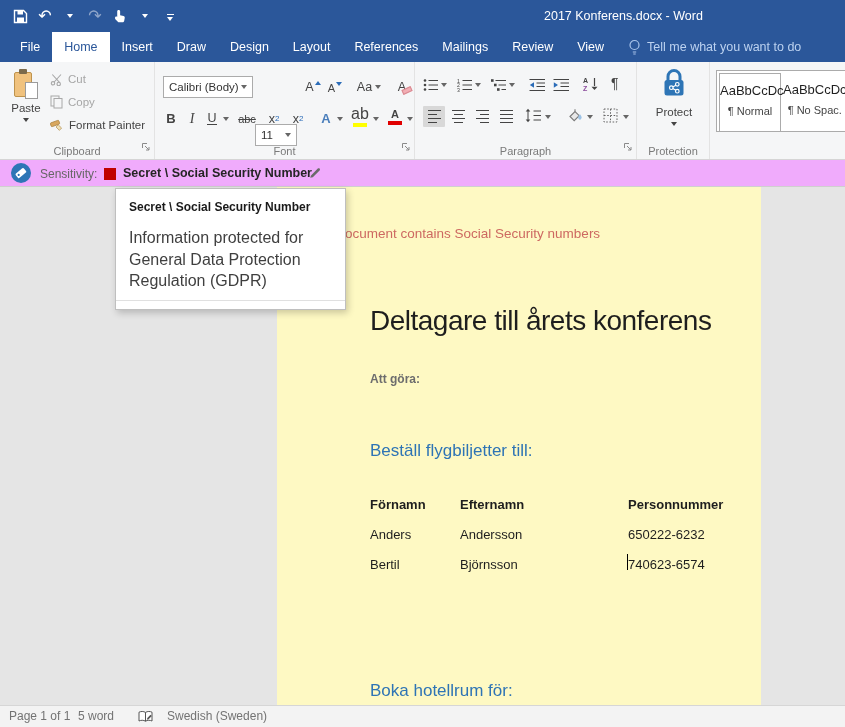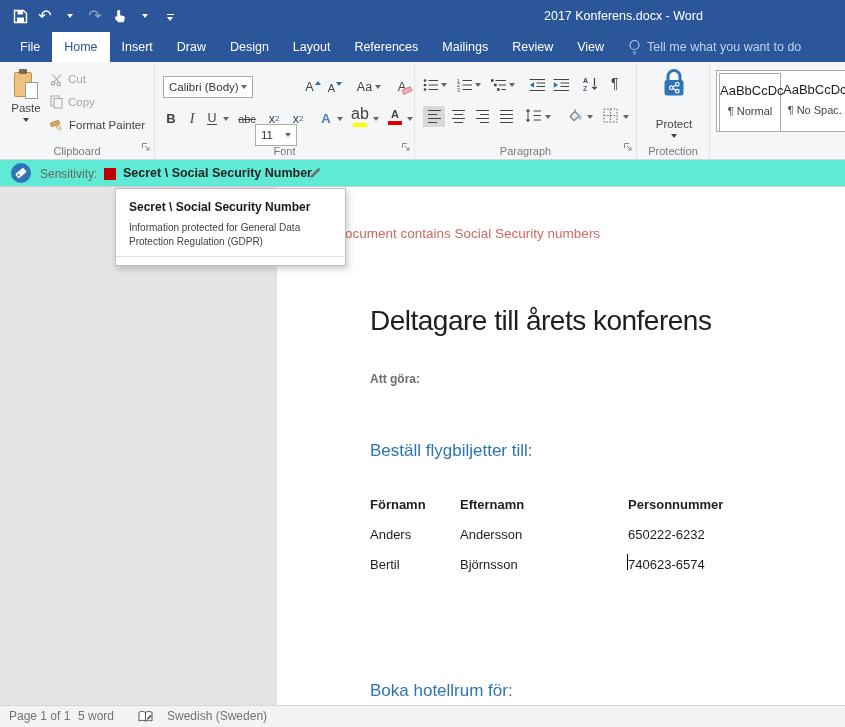--- a/index.html
+++ b/index.html
@@ -54,55 +54,55 @@
   .eraser { width:10px; height:5px; background:#F2AEB4; border:1px solid #D98B93; transform:rotate(-25deg); margin:8px 0 0 -4px; }
   .b-effects { color:#4A7EBB; font-weight:bold; font-size:13px; }
   .stackbtn { display:flex; flex-direction:column; align-items:center; line-height:1; }
   .ink-bar { width:14px; height:4px; margin-top:1px; }
 
   .al { display:flex; flex-direction:column; gap:2.5px; }
   .al .b { height:1.5px; background:#444; }
   .active-btn { background:#D8D8D8; border-radius:1px; }
 
   .protect-btn { position:absolute; left:13px; top:4px; width:48px; height:78px; display:flex; flex-direction:column; align-items:center; }
-  .protect-label { font-size:11.5px; color:#444; margin-top:20px; }
+  .protect-label { font-size:11.5px; color:#444; margin-top:8px; }
 
   .gallery { position:absolute; left:6px; top:8px; width:130px; height:62px; border:1px solid #ABABAB; background:#fff; display:flex; overflow:hidden; }
   .style-card { width:66px; height:100%; padding-top:11px; text-align:center; }
   .style-card.selected { border:1px solid #ABABAB; margin:2px; width:62px; padding-top:9px; background:#fff; }
   .style-prev { font-size:13px; color:#1F1F1F; white-space:nowrap; }
   .style-name { font-size:11px; color:#444; margin-top:7px; white-space:nowrap; }
 
   
-  .sensbar { position:absolute; left:0; top:160px; width:845px; height:27px; background:#5eead4; border-bottom:1px solid #CFCFCF; }
+  .sensbar { position:absolute; left:0; top:160px; width:845px; height:27px; background:#f0abfc; border-bottom:1px solid #CFCFCF; }
   .sens-label { position:absolute; left:40px; top:7px; font-size:12px; color:#666; }
   .sens-swatch { position:absolute; left:104px; top:8px; width:12px; height:12px; }
   .sens-value { position:absolute; left:123px; top:6px; font-size:12.5px; font-weight:bold; color:#252525; }
   .sens-pencil { position:absolute; left:308px; top:6px; }
 
   
   .docarea { position:absolute; left:0; top:187px; width:845px; height:518px; background:#E5E5E5; }
-  .page { position:absolute; left:277px; top:0; width:568px; height:518px; background:#ffffff; }
+  .page { position:absolute; left:277px; top:0; width:484px; height:518px; background:#fef9c3; }
   .doc-warning { position:absolute; left:68px; top:39px; font-size:13.5px; color:#CD6961; white-space:nowrap; }
   .doc-title { position:absolute; left:93px; top:118px; font-size:28px; font-weight:300; color:#1E1E1E; letter-spacing:-0.5px; white-space:nowrap; }
   .doc-todo { position:absolute; left:93px; top:185px; font-size:12px; font-weight:bold; color:#6D6D6D; }
   .doc-h { font-size:17px; color:#2E74B5; white-space:nowrap; }
   .doc-h1 { position:absolute; left:93px; top:254px; }
   .doc-h2 { position:absolute; left:93px; top:494px; }
   .trow { position:absolute; left:93px; white-space:nowrap; font-size:13px; color:#1E1E1E; }
   .trow .c1 { position:absolute; left:0; width:90px; }
   .trow .c2 { position:absolute; left:90px; width:168px; }
   .trow .c3 { position:absolute; left:258px; width:150px; }
   .thead { font-weight:bold; }
   .caret-text { position:absolute; left:350px; top:367px; width:1px; height:16px; background:#000; }
 
   
   .tooltip { position:absolute; left:115px; top:188px; width:231px; background:#fff; border:1px solid #BFBFBF; box-shadow:2px 3px 7px rgba(0,0,0,.2); padding:11px 13px 8px; z-index:20; }
   .tt-title { font-size:12px; font-weight:bold; color:#1A1A1A; }
-  .tt-desc { margin-top:7px; font-size:10px; color:#3F3F3F; line-height:1.35; }
+  .tt-desc { margin-top:13px; font-size:16px; color:#3F3F3F; line-height:1.35; }
   .tt-divider { border:none; border-top:1px solid #E0E0E0; margin:8px -13px 0; }
   .tt-setby { font-size:12px; color:#7A7A7A; padding-top:6px; }
 
   
   .statusbar { position:absolute; left:0; top:705px; width:845px; height:22px; background:#F3F3F3; border-top:1px solid #D6D6D6; }
   .sb-item { position:absolute; top:0; height:21px; line-height:21px; font-size:12px; color:#737373; white-space:nowrap; }
 </style>
 </head>
 <body>
 

